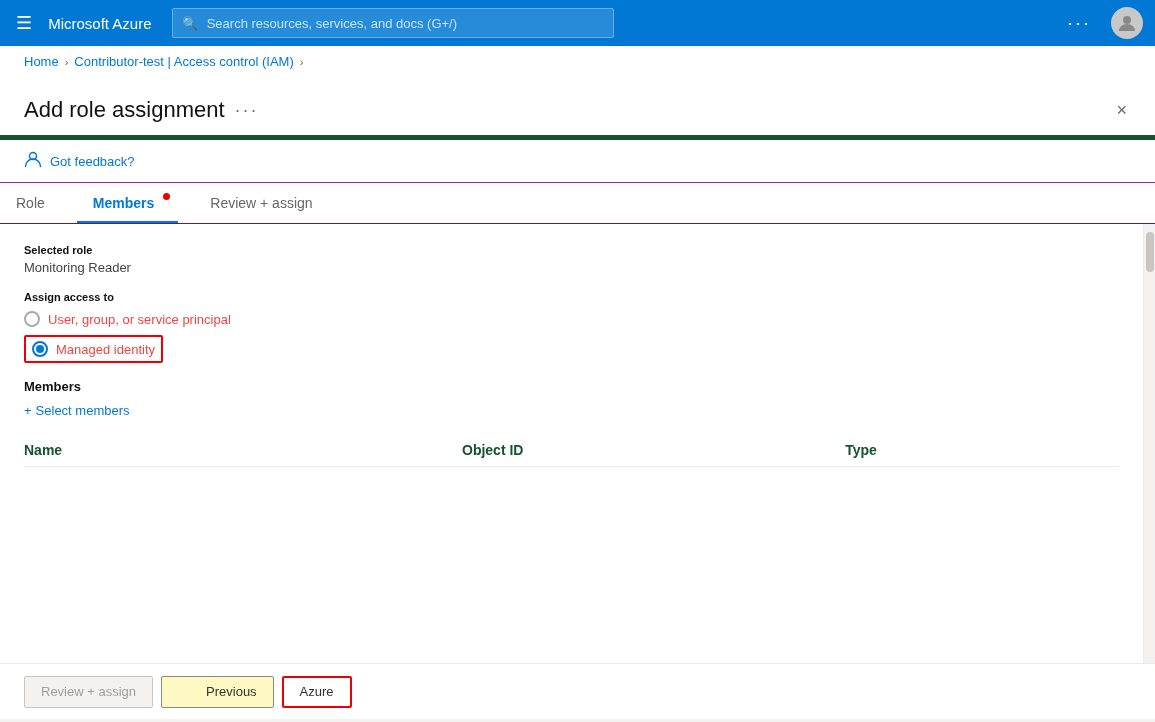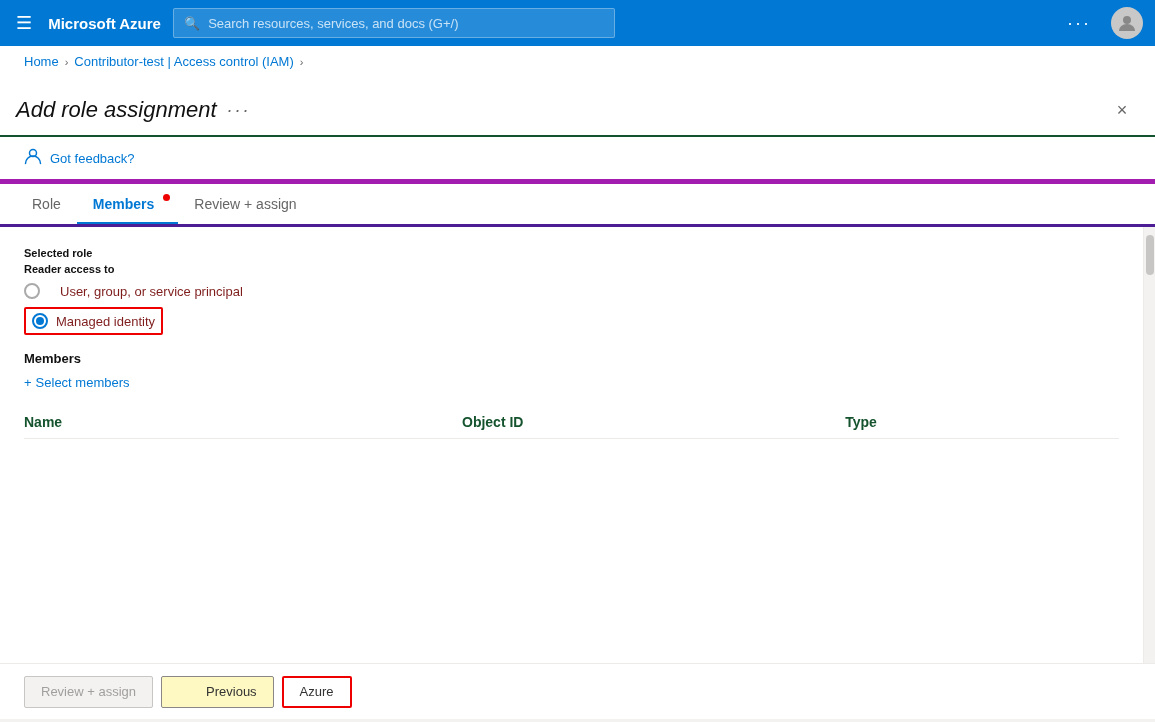--- a/index.html
+++ b/index.html
@@ -15,22 +15,23 @@
       gap: 12px;
     }
     .topbar-hamburger {
       color: white;
       font-size: 18px;
       cursor: pointer;
       padding: 4px;
     }
     .topbar-brand {
       color: white;
-      font-weight: 700;
+      font-weight: 400;
       font-size: 15px;
+      margin-right: 8px;
     }
     .topbar-search {
       flex: 1;
       max-width: 500px;
       background: rgba(255,255,255,0.15);
       border: 1px solid rgba(255,255,255,0.3);
       border-radius: 2px;
       display: flex;
       align-items: center;
       padding: 0 10px;
@@ -73,26 +74,25 @@
     .main-panel {
       background: white;
       margin: 0;
       padding: 0;
       min-height: calc(722px - 46px - 34px);
       position: relative;
     }
 
     
     .panel-header {
-      padding: 20px 24px 12px 16px;
+      padding: 20px 24px 12px 24px;
       display: flex;
       align-items: flex-start;
       justify-content: space-between;
-      border-bottom: 2px solid #14532d;
-      font-style: italic;
+      border-bottom: 5px solid #14532d;
     }
     .panel-title-row {
       display: flex;
       align-items: center;
       gap: 10px;
     }
     .panel-title {
       font-size: 22px;
       font-weight: 300;
       color: #111;
@@ -110,21 +110,21 @@
       padding: 4px;
       line-height: 1;
     }
 
     
     .feedback-bar {
       padding: 10px 24px;
       display: flex;
       align-items: center;
       gap: 8px;
-      border-bottom: 5px solid #a21caf;
+      border-bottom: 1px solid #a21caf;
     }
     .feedback-icon { color: #0078d4; font-size: 16px; }
     .feedback-text { font-size: 13px; color: #0078d4; cursor: pointer; }
 
     
     .content-area {
       display: flex;
       height: calc(722px - 46px - 34px - 80px - 48px - 56px);
       overflow: hidden;
       position: relative;
@@ -149,23 +149,23 @@
       border-radius: 4px;
       position: absolute;
       top: 8px;
       left: 2px;
     }
 
     
     .tabs {
       display: flex;
       align-items: flex-end;
-      padding: 0 32px;
-      border-bottom: 3px solid #4c1d95;
-      gap: 0;
+      padding: 0 16px;
+      border-bottom: 1px solid #4c1d95;
+      gap: 16px;
     }
     .tab {
       padding: 12px 16px 10px 16px;
       font-size: 14px;
       cursor: pointer;
       color: #666;
       border-bottom: 2px solid transparent;
       position: relative;
     }
     .tab:first-child { padding-left: 0; }
@@ -200,24 +200,24 @@
       font-size: 13px;
       color: #444;
       margin-bottom: 16px;
     }
 
     
     .radio-group { margin-bottom: 16px; }
     .radio-item {
       display: flex;
       align-items: flex-end;
-      gap: 20px;
+      gap: 8px;
       margin-bottom: 8px;
       font-size: 13px;
-      color: #7f1d1d;
+      color: #ef4444;
       cursor: pointer;
     }
     .radio-input {
       width: 16px; height: 16px;
       border-radius: 50%;
       border: 2px solid #aaa;
       background: white;
       display: flex; align-items: center; justify-content: center;
       flex-shrink: 0;
     }
@@ -379,23 +379,24 @@
       </div>
       <div class="tab">Review + assign</div>
     </div>
 
     <div class="content-area">
       <div class="content-scroll">
         <div class="panel-body">
 
           
           <div class="section-label">Selected role</div>
+          <div class="section-value">Monitoring Reader</div>
 
           
-          <div class="section-label">Reader access to</div>
+          <div class="section-label">Assign access to</div>
           <div class="radio-group" style="margin-top:8px;">
 
             <div class="radio-item">
               <div class="radio-input"></div>
               <span>User, group, or service principal</span>
             </div>
 
             <div class="radio-item" style="margin-top:4px;">
               <div class="radio-highlight">
                 <div class="radio-input selected"></div>

